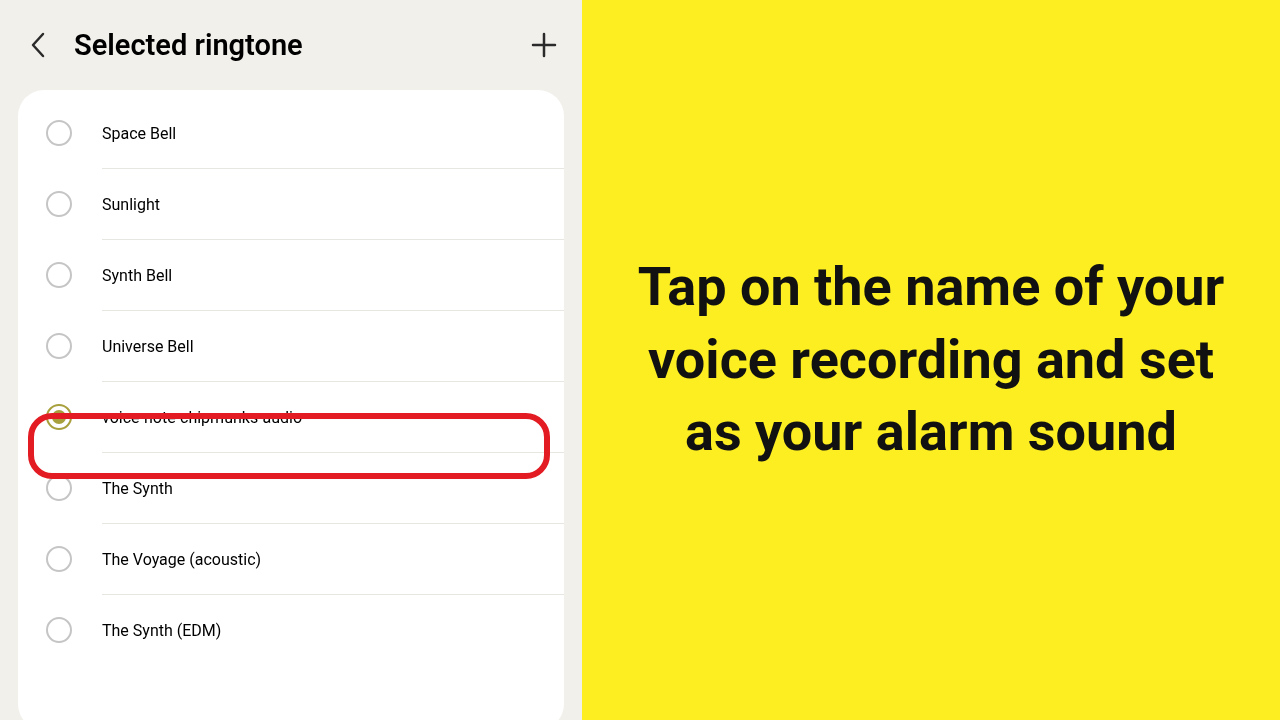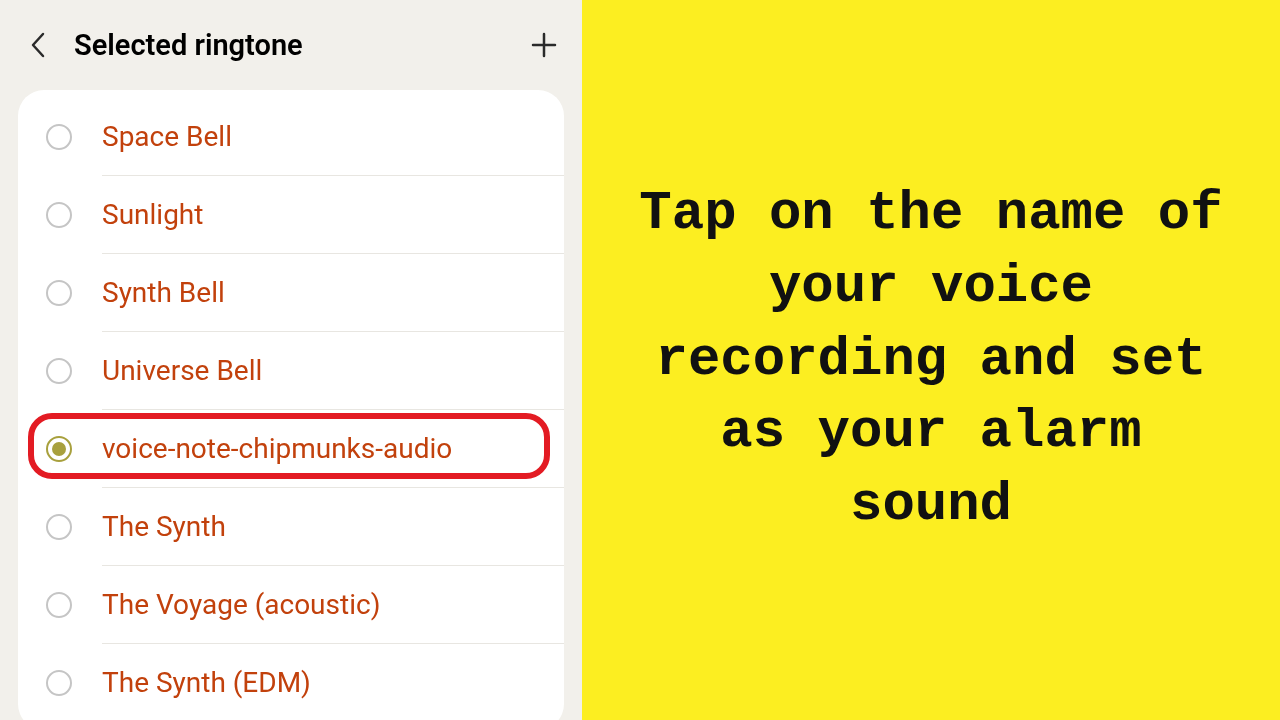--- a/index.html
+++ b/index.html
@@ -71,22 +71,22 @@
       border-color: #a8a03d;
     }
     .radio.selected::after {
       content: '';
       width: 14px;
       height: 14px;
       background: #a8a03d;
       border-radius: 50%;
     }
     .item-label {
-      font-size: 28px;
-      color: #c2410c;
+      font-size: 16px;
+      color: #000000;
       font-weight: 400;
     }
     .divider {
       height: 1px;
       background: #e8e6e1;
       margin-left: 84px;
       margin-right: 0;
     }
     .highlight-box {
       position: absolute;
@@ -98,21 +98,20 @@
       height: 66px;
       pointer-events: none;
     }
     .instruction-panel {
       flex: 1;
       background: #fcee21;
       display: flex;
       align-items: center;
       justify-content: center;
       padding: 40px 53px;
-      font-family: Liberation Mono, monospace;
     }
     .instruction-text {
       font-size: 54px;
       font-weight: 700;
       color: #111;
       text-align: center;
       line-height: 1.35;
     }
   </style>
 </head>

